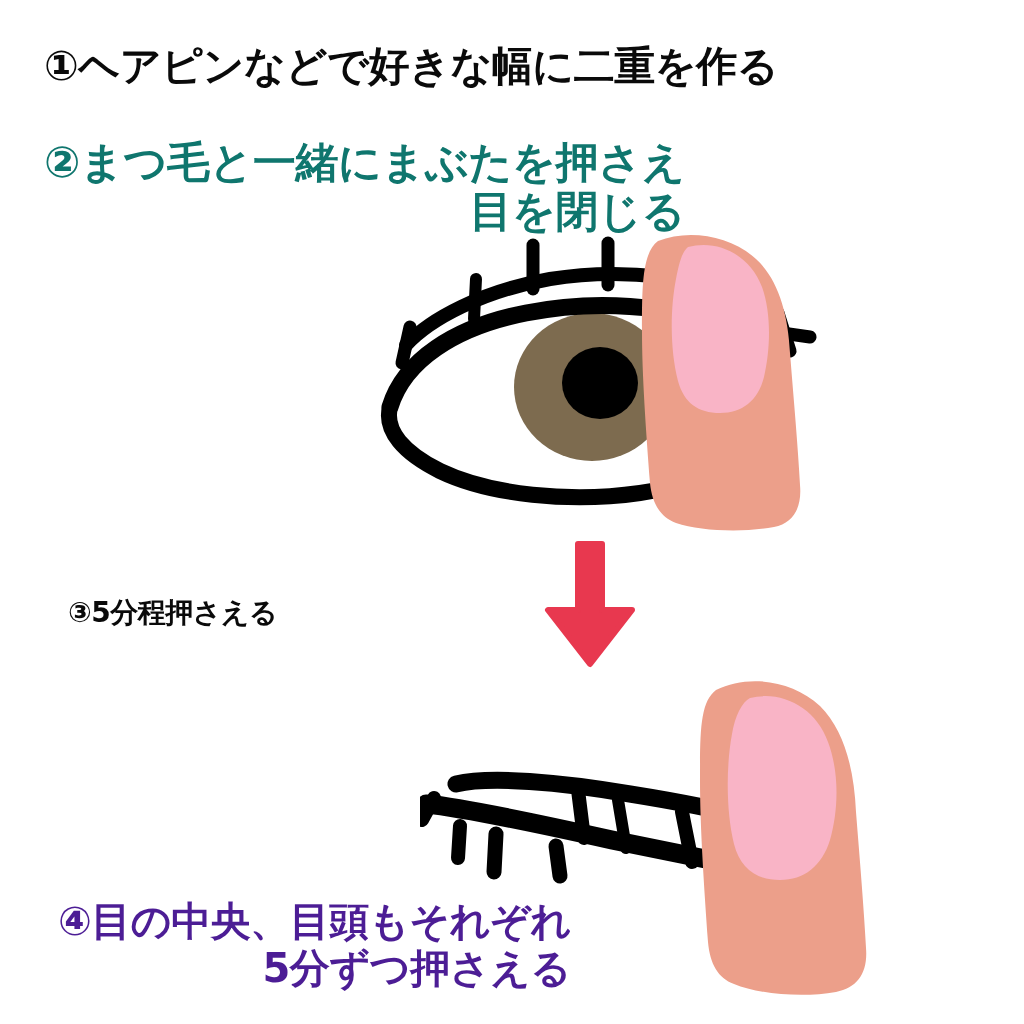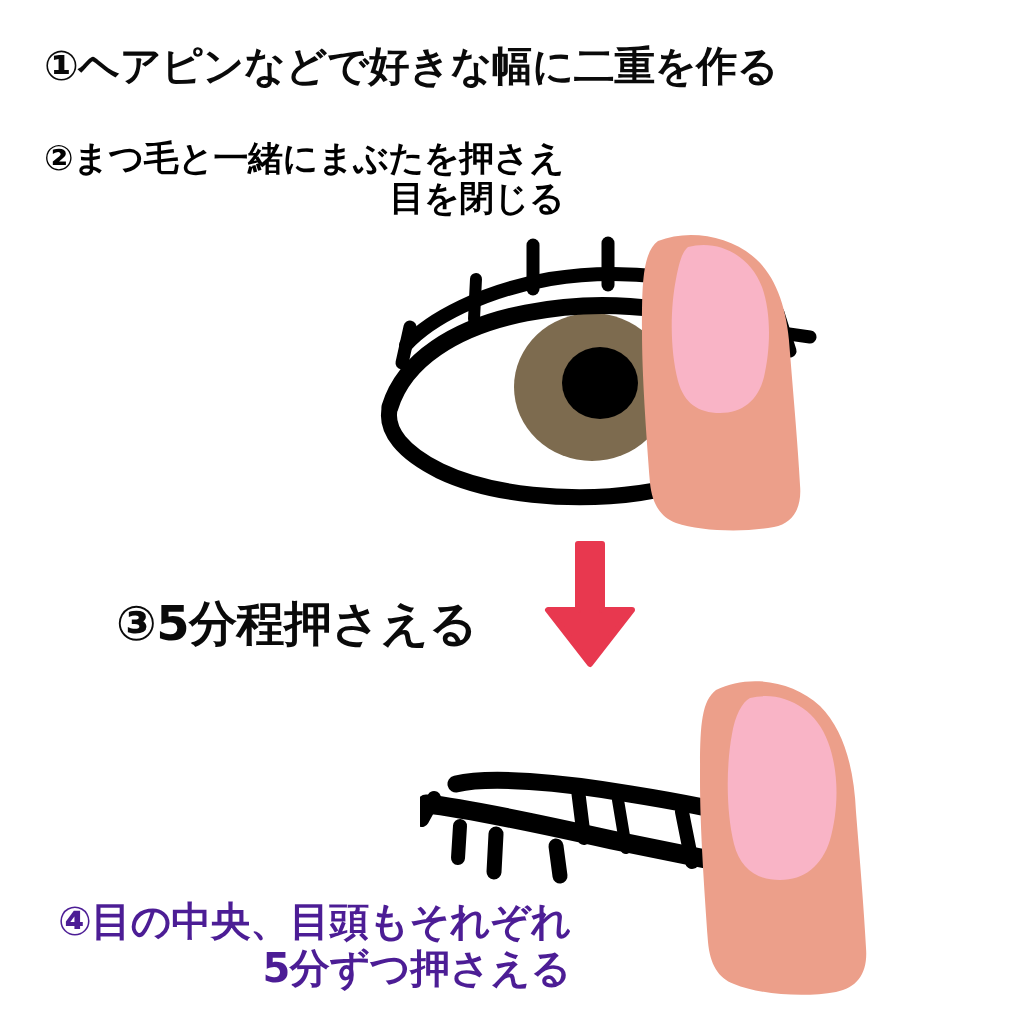--- a/index.html
+++ b/index.html
@@ -28,34 +28,33 @@
   }
   #step1-text {
     left: 44px;
     top: 44px;
     font-size: 41px;
     color: #0a0a0a;
   }
   #step2-text {
     left: 44px;
     top: 138px;
-    font-size: 35px;
-    color: #000000;
+    font-size: 43px;
+    color: #0f766e;
     line-height: 1.15;
   }
   #step2-text .l2 {
     display: block;
     margin-left: 46px;
   }
   #step3-text {
     left: 68px;
     top: 597px;
-    font-size: 48px;
+    font-size: 28px;
     color: #0a0a0a;
-    margin-left: 48px;
   }
   #step4-text {
     left: 58px;
     top: 898px;
     font-size: 40px;
     color: #4c1d95;
     line-height: 1.18;
   }
   #step4-text .l2 {
     display: block;

